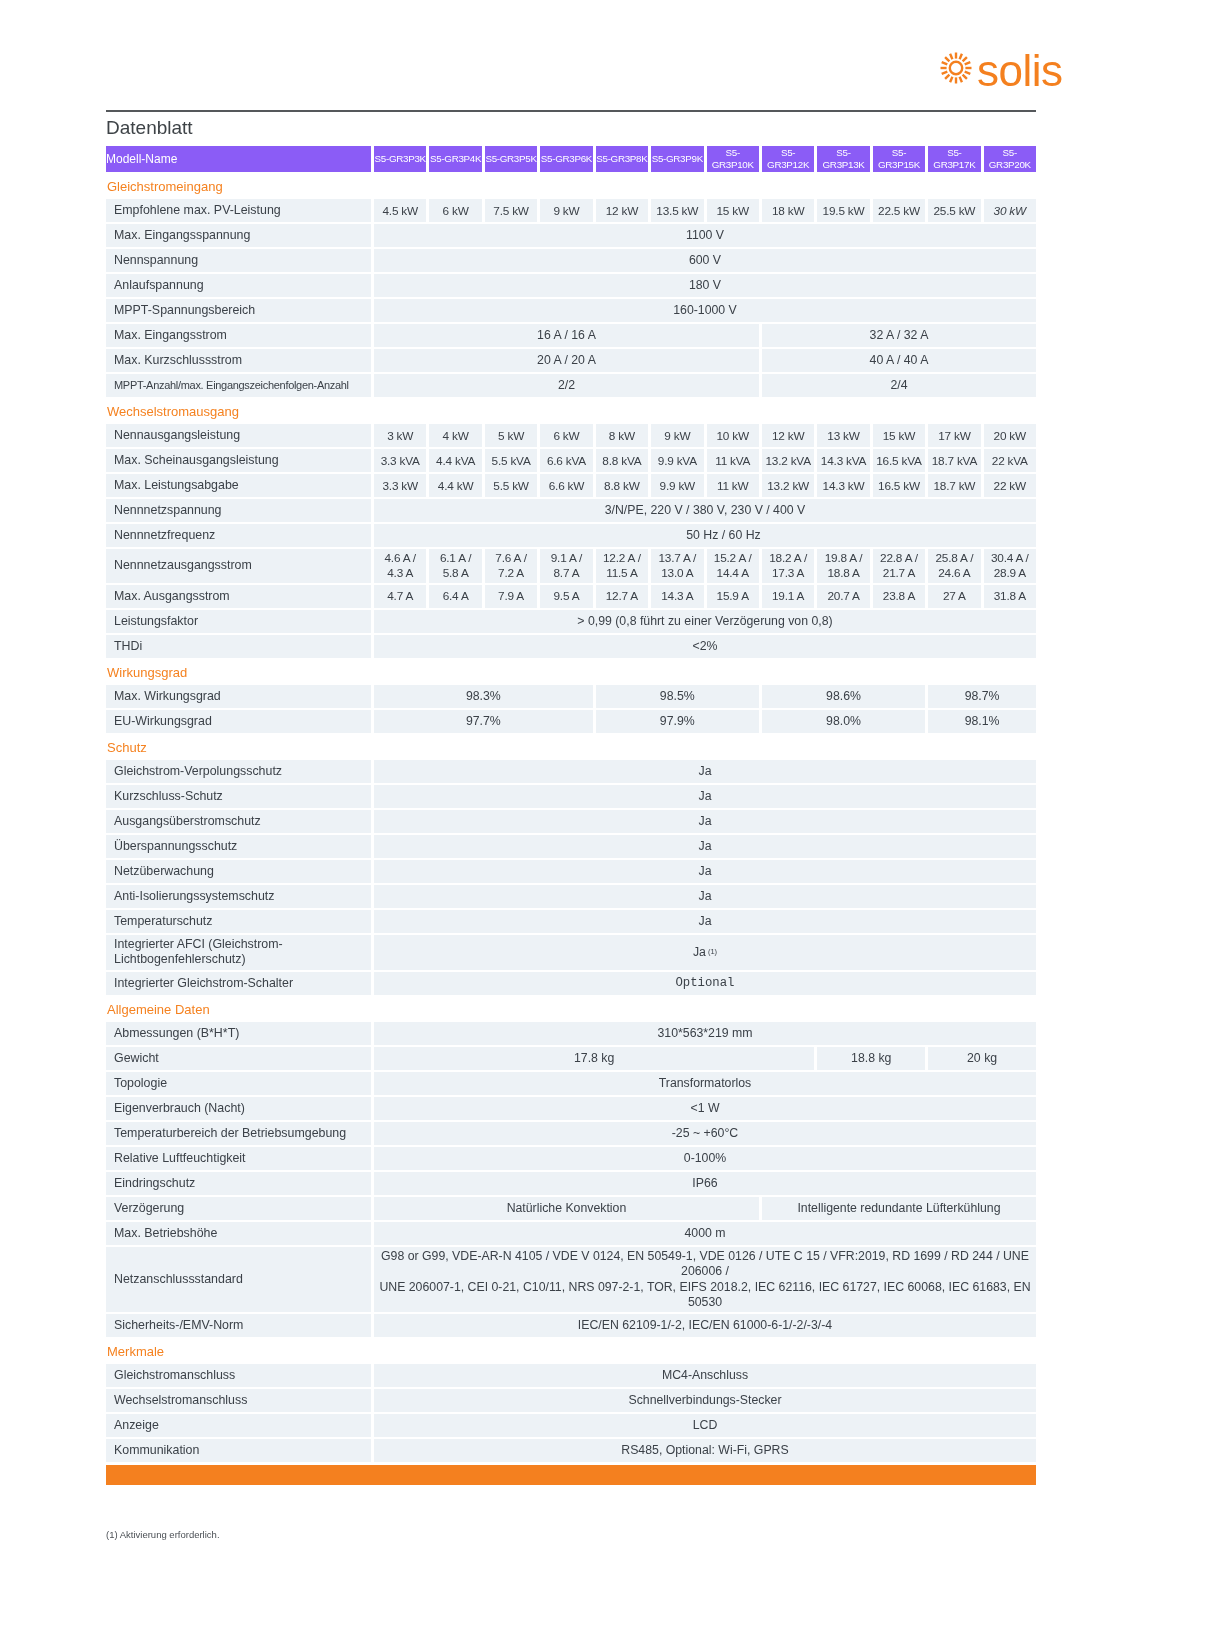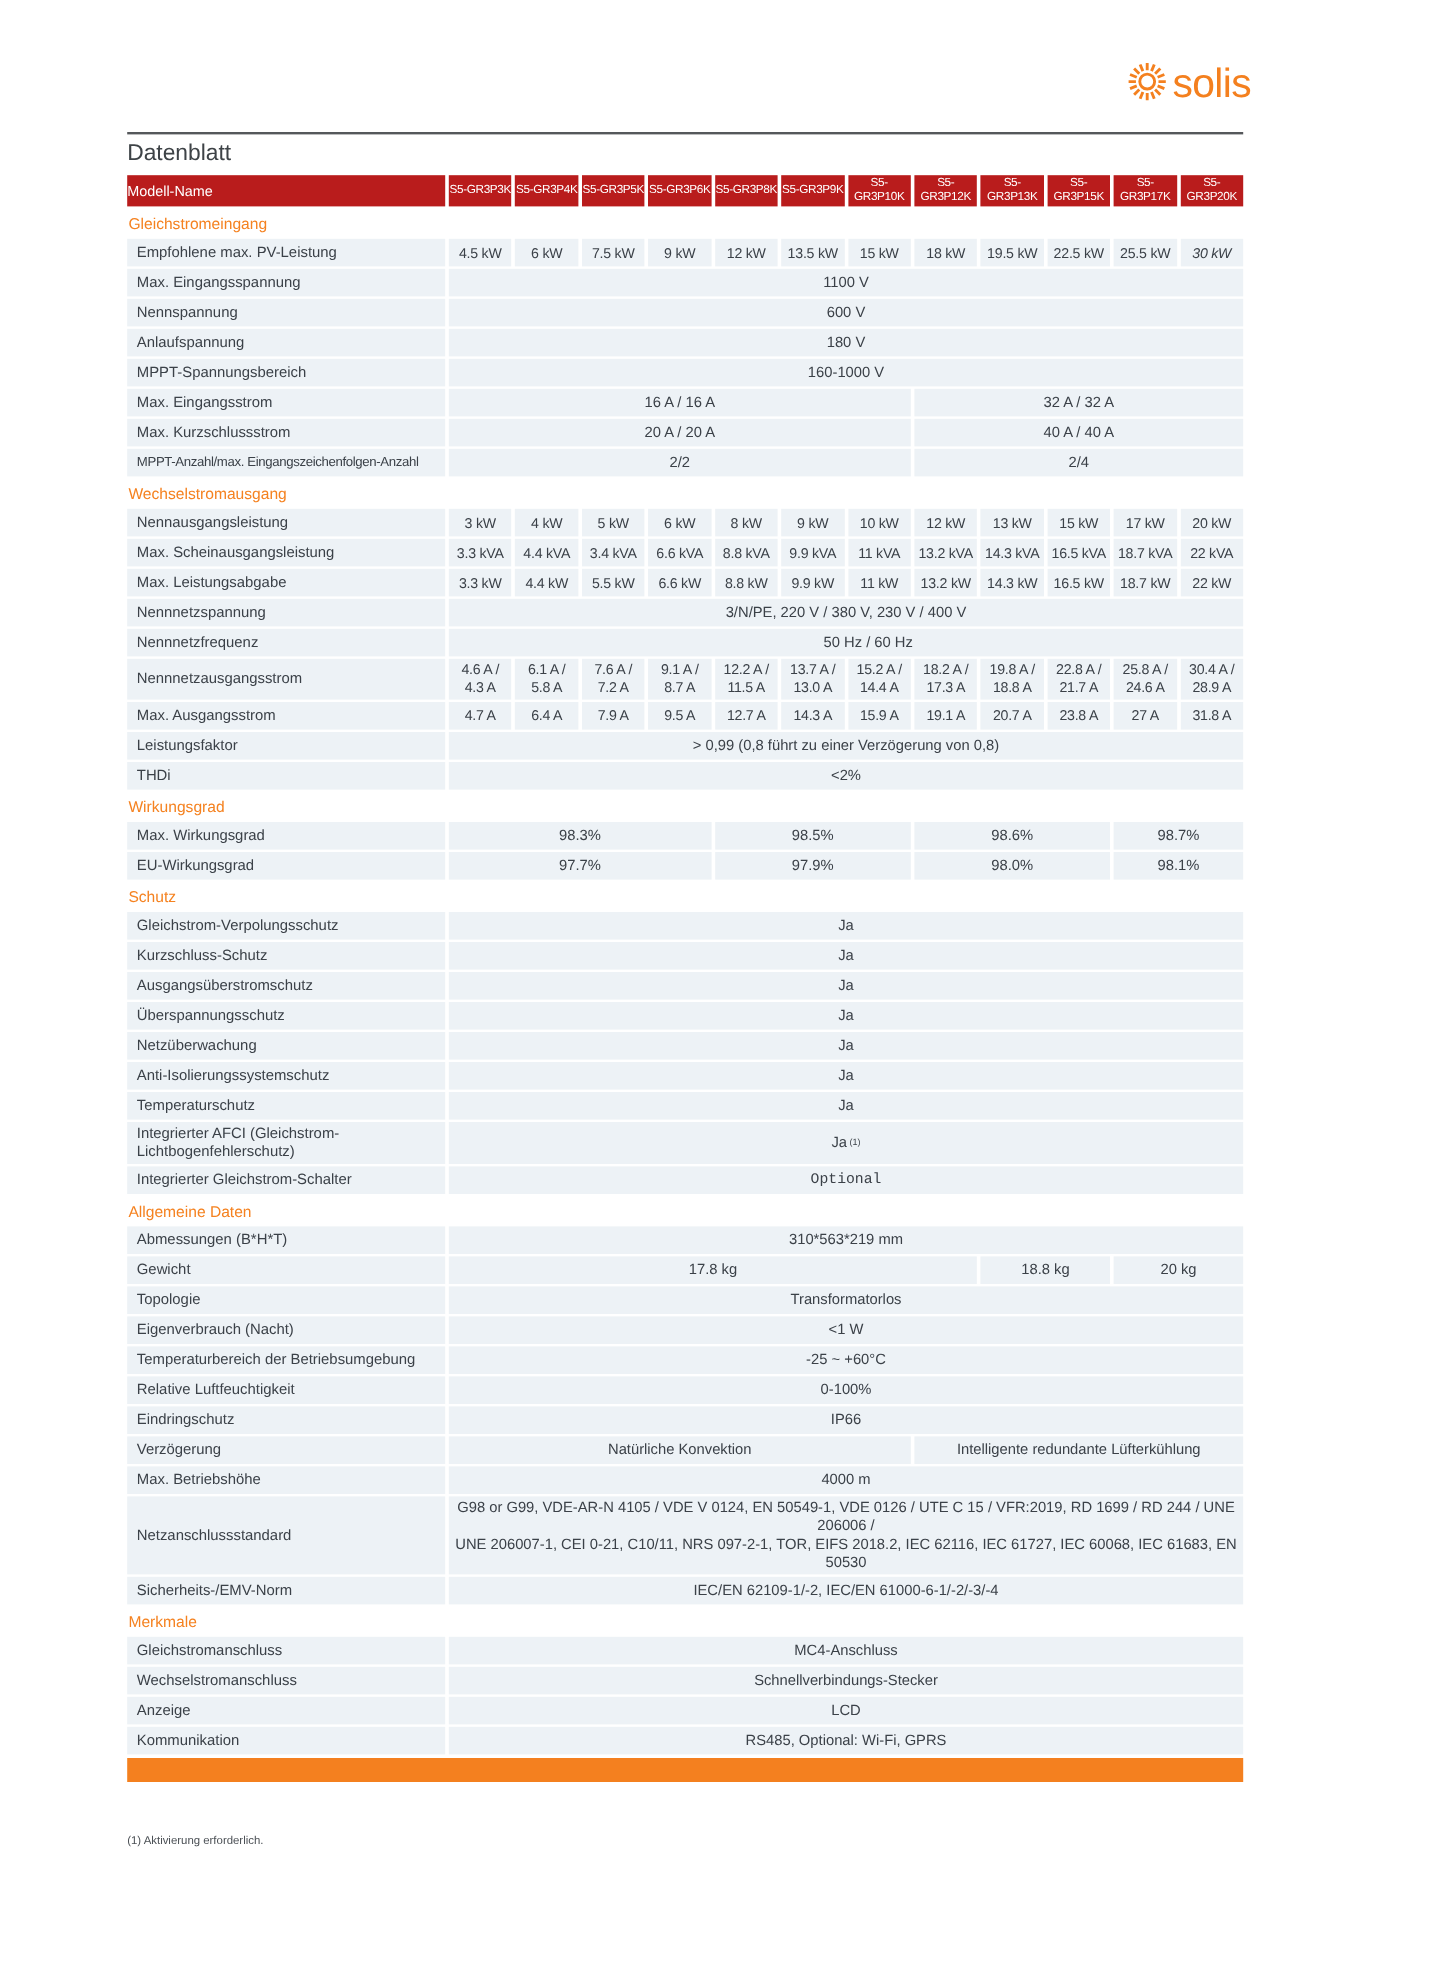--- a/index.html
+++ b/index.html
@@ -2,34 +2,34 @@
 <html><head>
 <meta charset="utf-8">
 <style>
   * { box-sizing: border-box; }
   html,body { margin:0; padding:0; }
   body {
     width:1208px; height:1650px; background:#ffffff; position:relative;
     font-family:"Liberation Sans", sans-serif; color:#3b4148;
   }
   .logo { position:absolute; top:50px; left:938px; display:flex; align-items:center; }
-  .logo .word { color:#f4801f; font-size:34px; line-height:33px; letter-spacing:-0.5px; }
+  .logo .word { color:#f4801f; font-size:44px; line-height:33px; letter-spacing:-0.5px; }
   .content { position:absolute; left:106px; top:0; width:930px; }
   .toprule { margin-top:110px; height:2px; background:#55585b; }
   .page-title { font-size:19px; font-weight:400; color:#3e4347; margin:5px 0 7px 0; }
   .grid-row { display:grid; grid-template-columns:265px repeat(12,1fr); column-gap:3px; margin-bottom:2px; }
   .cell {
     background:#edf2f6; font-size:12.3px; min-height:23px; padding:2px 2px;
     display:flex; align-items:center; justify-content:center; text-align:center;
     white-space:pre-line; line-height:1.25;
   }
   .label-cell { justify-content:flex-start; text-align:left; padding-left:8px; padding-right:4px; font-size:12.4px; }
   .label-cell.small-label { font-size:11px; letter-spacing:-0.3px; }
   .percol .cell:not(.label-cell) { font-size:11.8px; letter-spacing:-0.2px; padding:2px 1px; }
-  .model-row .cell { background:#b91c1c; color:#ffffff; font-size:9.8px; letter-spacing:-0.3px; min-height:25px; padding:1px 0; }
+  .model-row .cell { background:#8b5cf6; color:#ffffff; font-size:9.8px; letter-spacing:-0.3px; min-height:25px; padding:1px 0; }
   .model-row .label-cell { font-size:12px; letter-spacing:0; }
   .section-title { color:#f58220; font-size:13px; margin:7px 0 5px 1px; }
   sup.note { font-size:7.5px; line-height:0; margin-left:2px; }
   .orange-bar { height:20px; background:#f4801f; margin-top:3px; }
   .footnote { font-size:9.5px; color:#4a4f54; margin-top:44px; }
 </style>
 </head>
 <body>
 
 <div class="logo">
@@ -140,21 +140,21 @@
         <div class="cell" style="grid-column: span 1;">12 kW</div>
         <div class="cell" style="grid-column: span 1;">13 kW</div>
         <div class="cell" style="grid-column: span 1;">15 kW</div>
         <div class="cell" style="grid-column: span 1;">17 kW</div>
         <div class="cell" style="grid-column: span 1;">20 kW</div>
       </div>
       <div class="grid-row percol">
         <div class="cell label-cell">Max. Scheinausgangsleistung</div>
         <div class="cell" style="grid-column: span 1;">3.3 kVA</div>
         <div class="cell" style="grid-column: span 1;">4.4 kVA</div>
-        <div class="cell" style="grid-column: span 1;">3.4 kVA</div>
+        <div class="cell" style="grid-column: span 1;">5.5 kVA</div>
         <div class="cell" style="grid-column: span 1;">6.6 kVA</div>
         <div class="cell" style="grid-column: span 1;">8.8 kVA</div>
         <div class="cell" style="grid-column: span 1;">9.9 kVA</div>
         <div class="cell" style="grid-column: span 1;">11 kVA</div>
         <div class="cell" style="grid-column: span 1;">13.2 kVA</div>
         <div class="cell" style="grid-column: span 1;">14.3 kVA</div>
         <div class="cell" style="grid-column: span 1;">16.5 kVA</div>
         <div class="cell" style="grid-column: span 1;">18.7 kVA</div>
         <div class="cell" style="grid-column: span 1;">22 kVA</div>
       </div>

